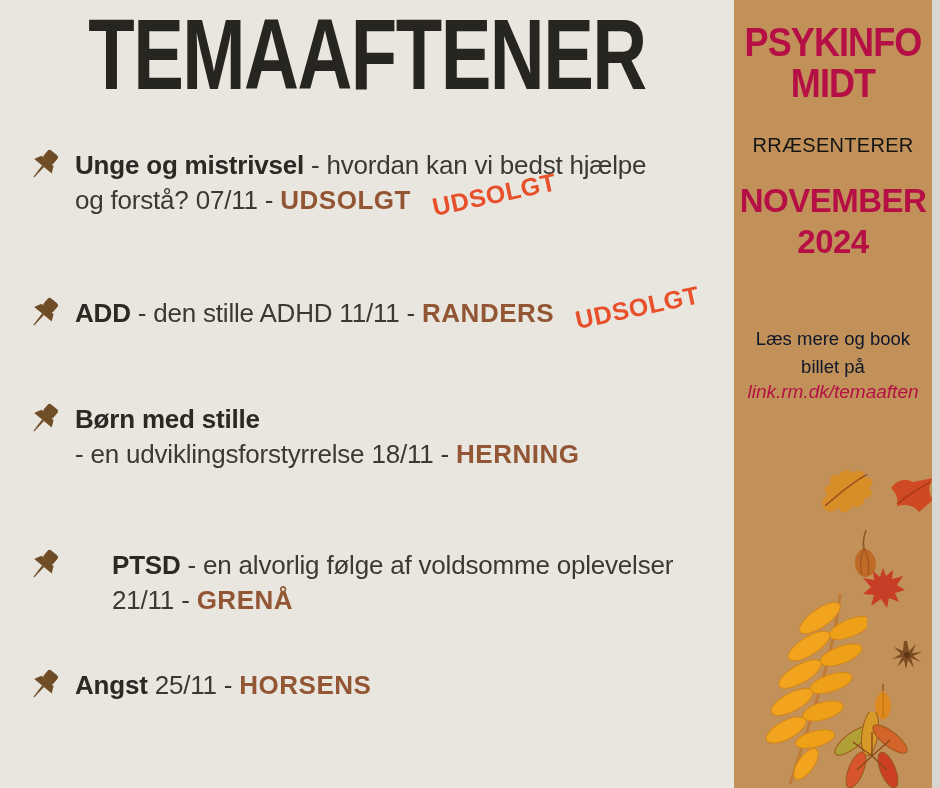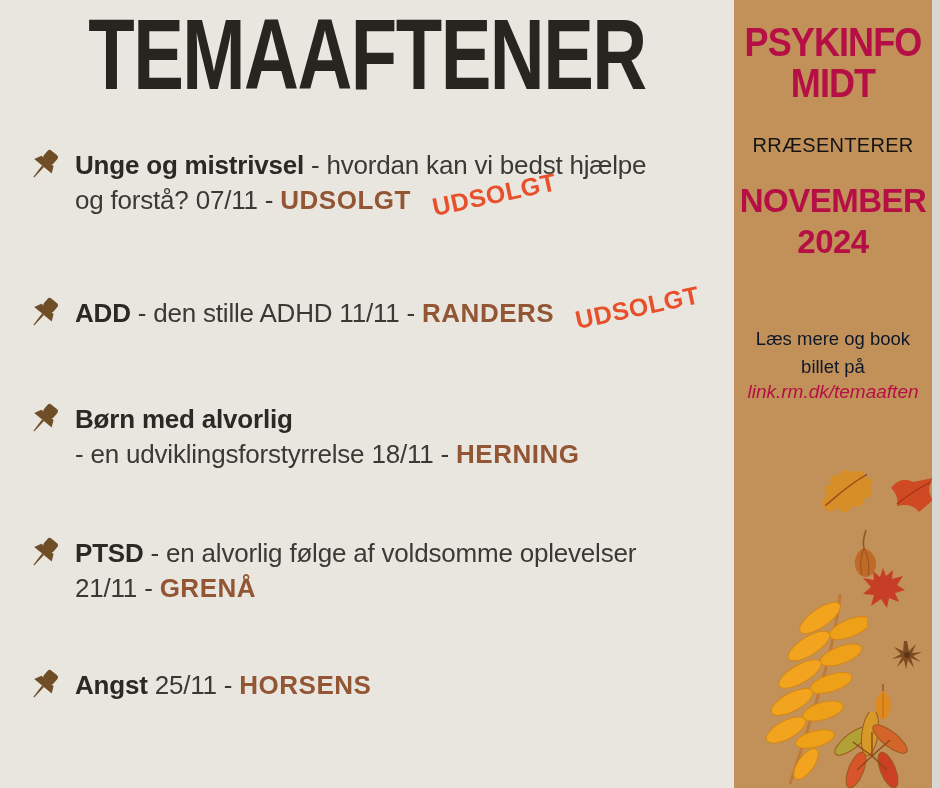--- a/index.html
+++ b/index.html
@@ -13,21 +13,21 @@
          white-space:nowrap;}
   .event{position:absolute;left:0;width:734px;}
   .pin{position:absolute;left:25px;top:-2px;width:38px;height:38px;}
   .etext{margin-left:75px;font-size:26px;line-height:35px;color:#3a3933;
          letter-spacing:-0.2px;white-space:nowrap;}
   .etext b{font-weight:700;color:#2a2924;}
   .loc{font-weight:700;color:#935634;letter-spacing:0.5px;}
   .badge{display:inline-block;margin-left:24px;color:#e8502b;font-weight:700;
          font-size:25px;letter-spacing:0.5px;
          transform:rotate(-12deg) translateY(7px);transform-origin:0 100%;}
-  #ev1{top:148px;} #ev2{top:296px;} #ev3{top:402px;} #ev4{top:536px;} #ev5{top:668px;}
+  #ev1{top:148px;} #ev2{top:296px;} #ev3{top:402px;} #ev4{top:548px;padding-left:37px;} #ev5{top:668px;}
   
   #sidebar{position:absolute;left:734px;top:0;width:236px;height:788px;
            background:#c19159;overflow:hidden;}
   #edge-strip{position:absolute;left:932px;top:0;width:8px;height:788px;background:#d9d7d3;}
   .sb{position:absolute;left:0;width:198px;text-align:center;}
   .brand{top:22px;color:#b50f45;font-weight:700;font-size:40px;line-height:41px;
          letter-spacing:-1px;transform:scaleX(0.9);transform-origin:50% 0;}
   .presents{top:134px;color:#141414;font-size:20px;font-weight:500;letter-spacing:0.3px;}
   .month{top:180px;color:#b50f45;font-weight:700;font-size:33px;line-height:41px;
          letter-spacing:-0.5px;}
@@ -78,21 +78,21 @@
       <span class="pin">
         <svg viewBox="0 0 24 24" width="38" height="38">
             <g transform="rotate(40 12 12)" fill="#6f4d26">
           <rect x="8" y="2" width="8" height="7" rx="1.8"></rect>
           <path d="M7,8.6 h10 l2.2,4.4 H4.8 Z"></path>
           <path d="M11.2,13 h1.6 l-0.5,9 h-0.6 Z"></path>
             </g>
           </svg>
       </span>
       <div class="etext">
-        <b>Børn med alvorlig</b><br>
+        <b>Børn med stille</b><br>
         <span>- en udviklingsforstyrrelse 18/11 - </span><span class="loc">HERNING</span>
       </div>
     </div>
 
     <div class="event" id="ev4">
       <span class="pin">
         <svg viewBox="0 0 24 24" width="38" height="38">
             <g transform="rotate(40 12 12)" fill="#6f4d26">
           <rect x="8" y="2" width="8" height="7" rx="1.8"></rect>
           <path d="M7,8.6 h10 l2.2,4.4 H4.8 Z"></path>

